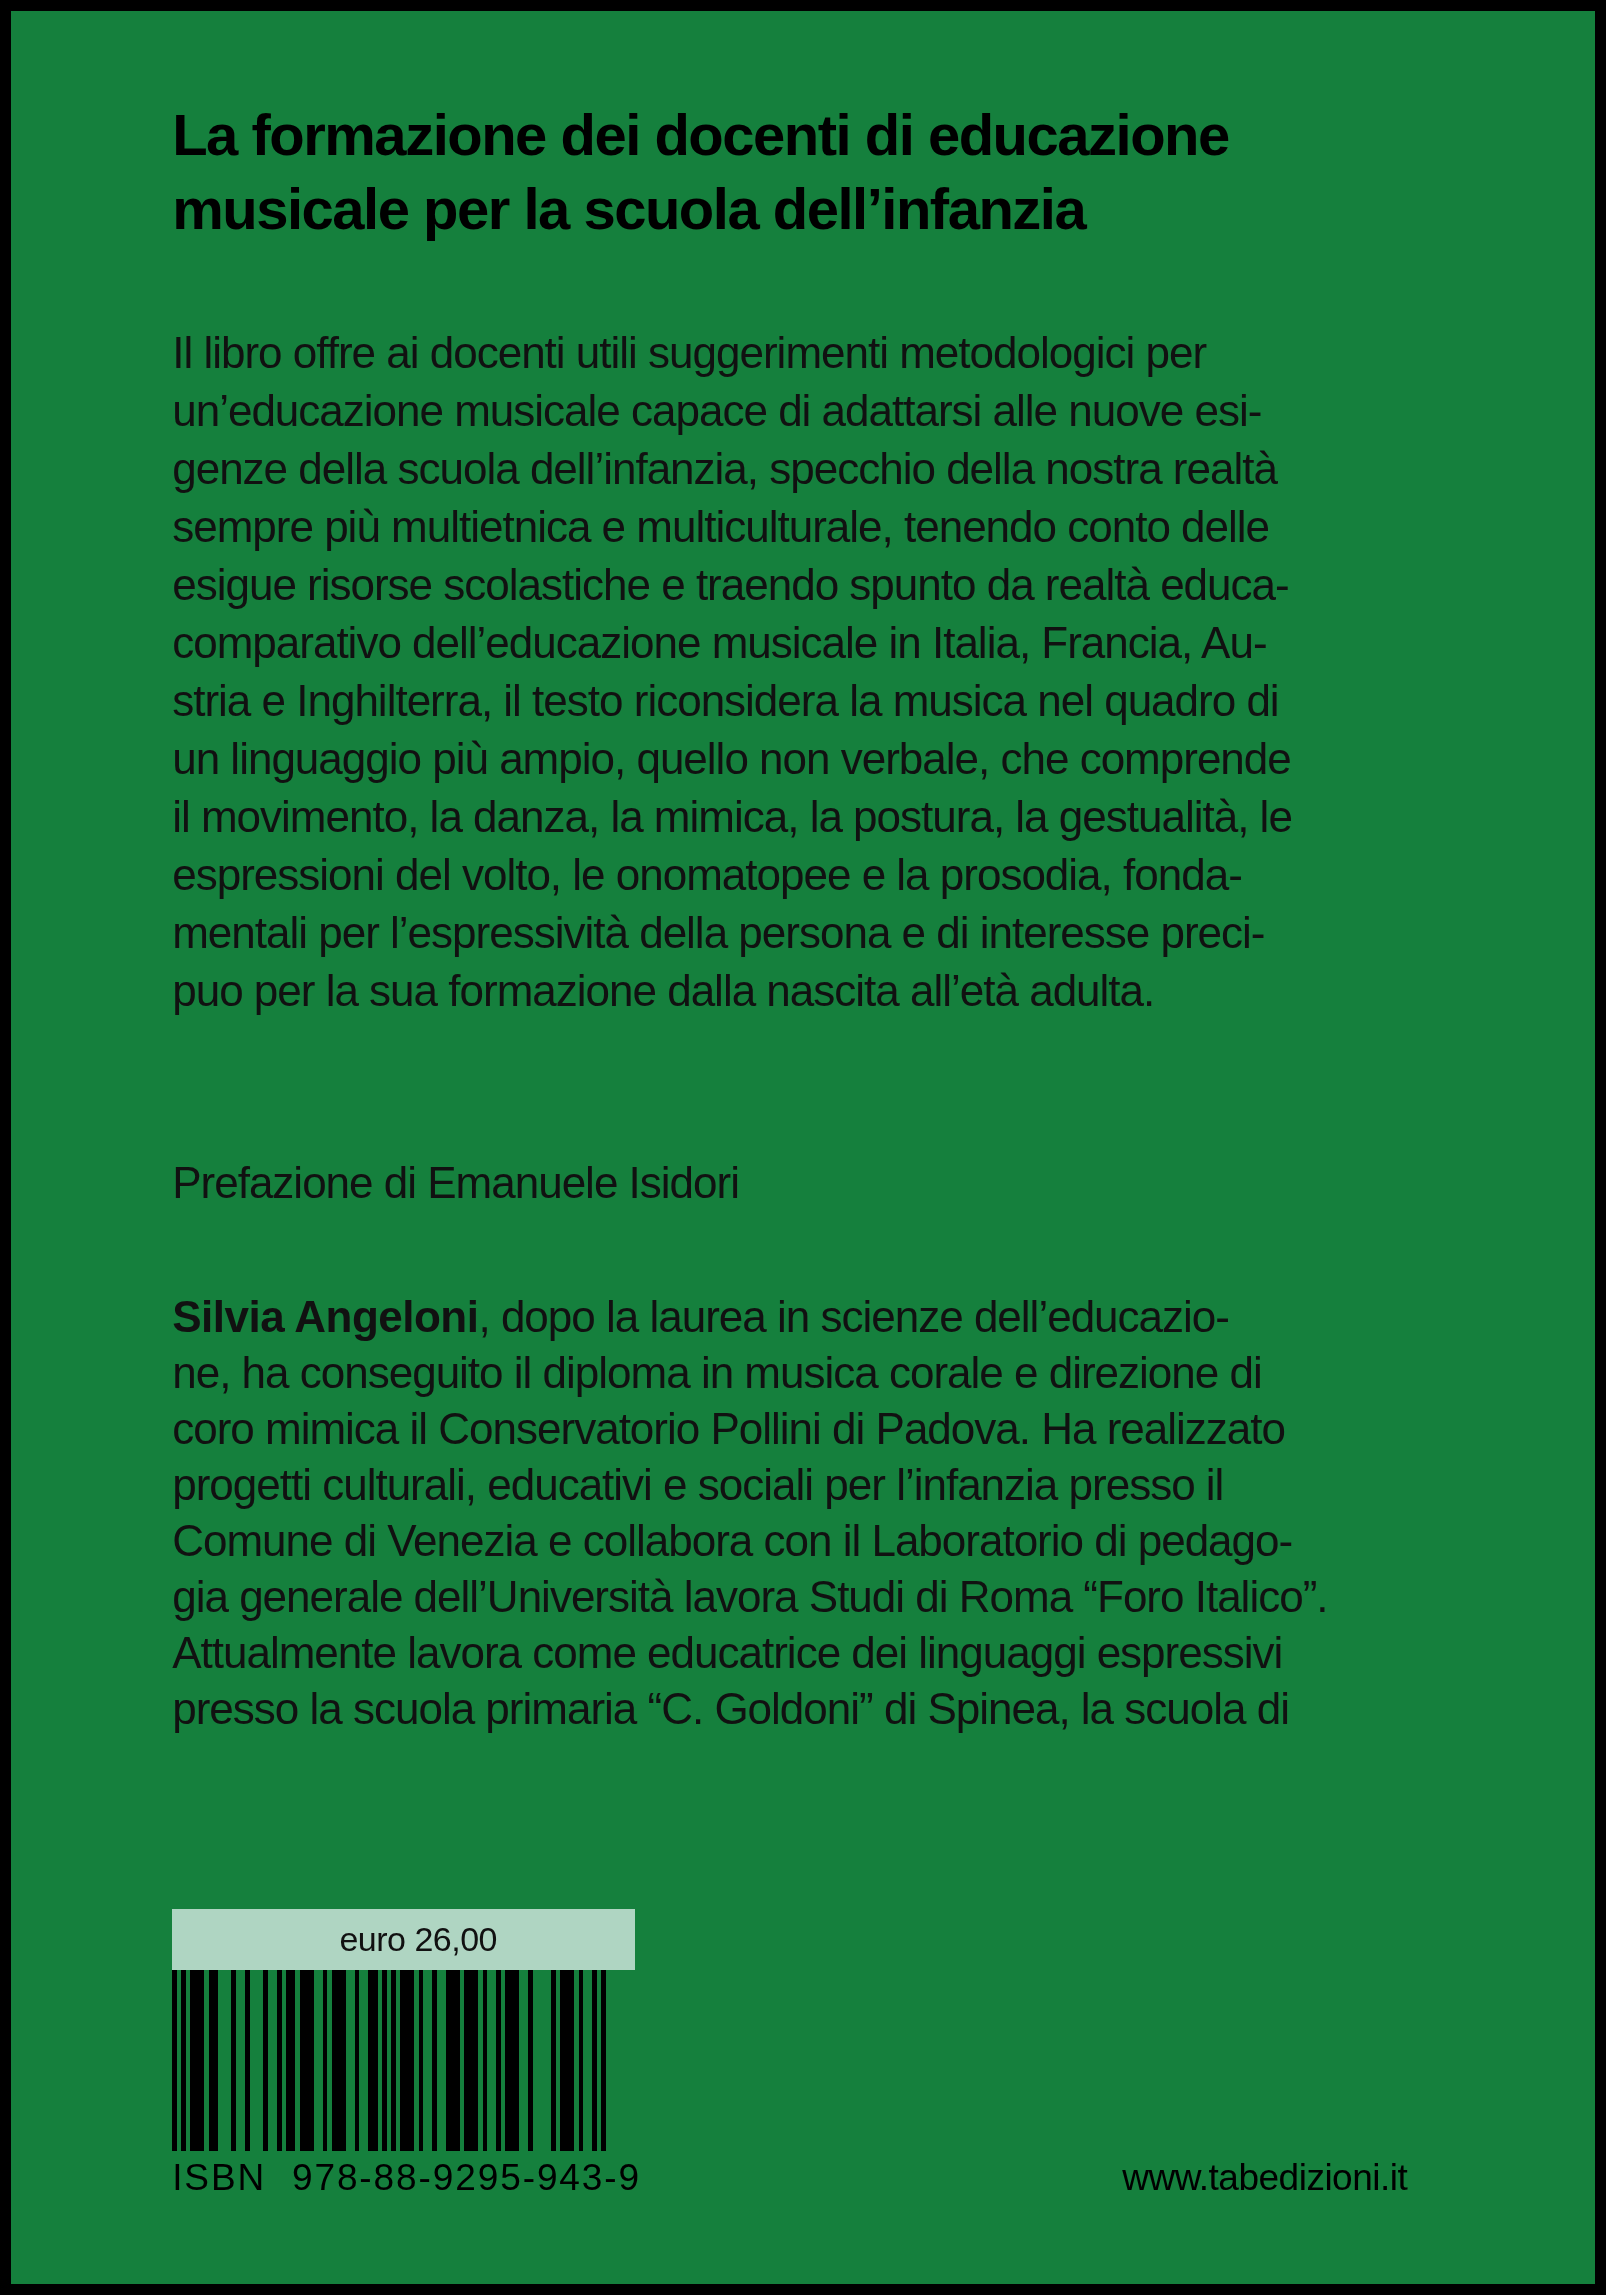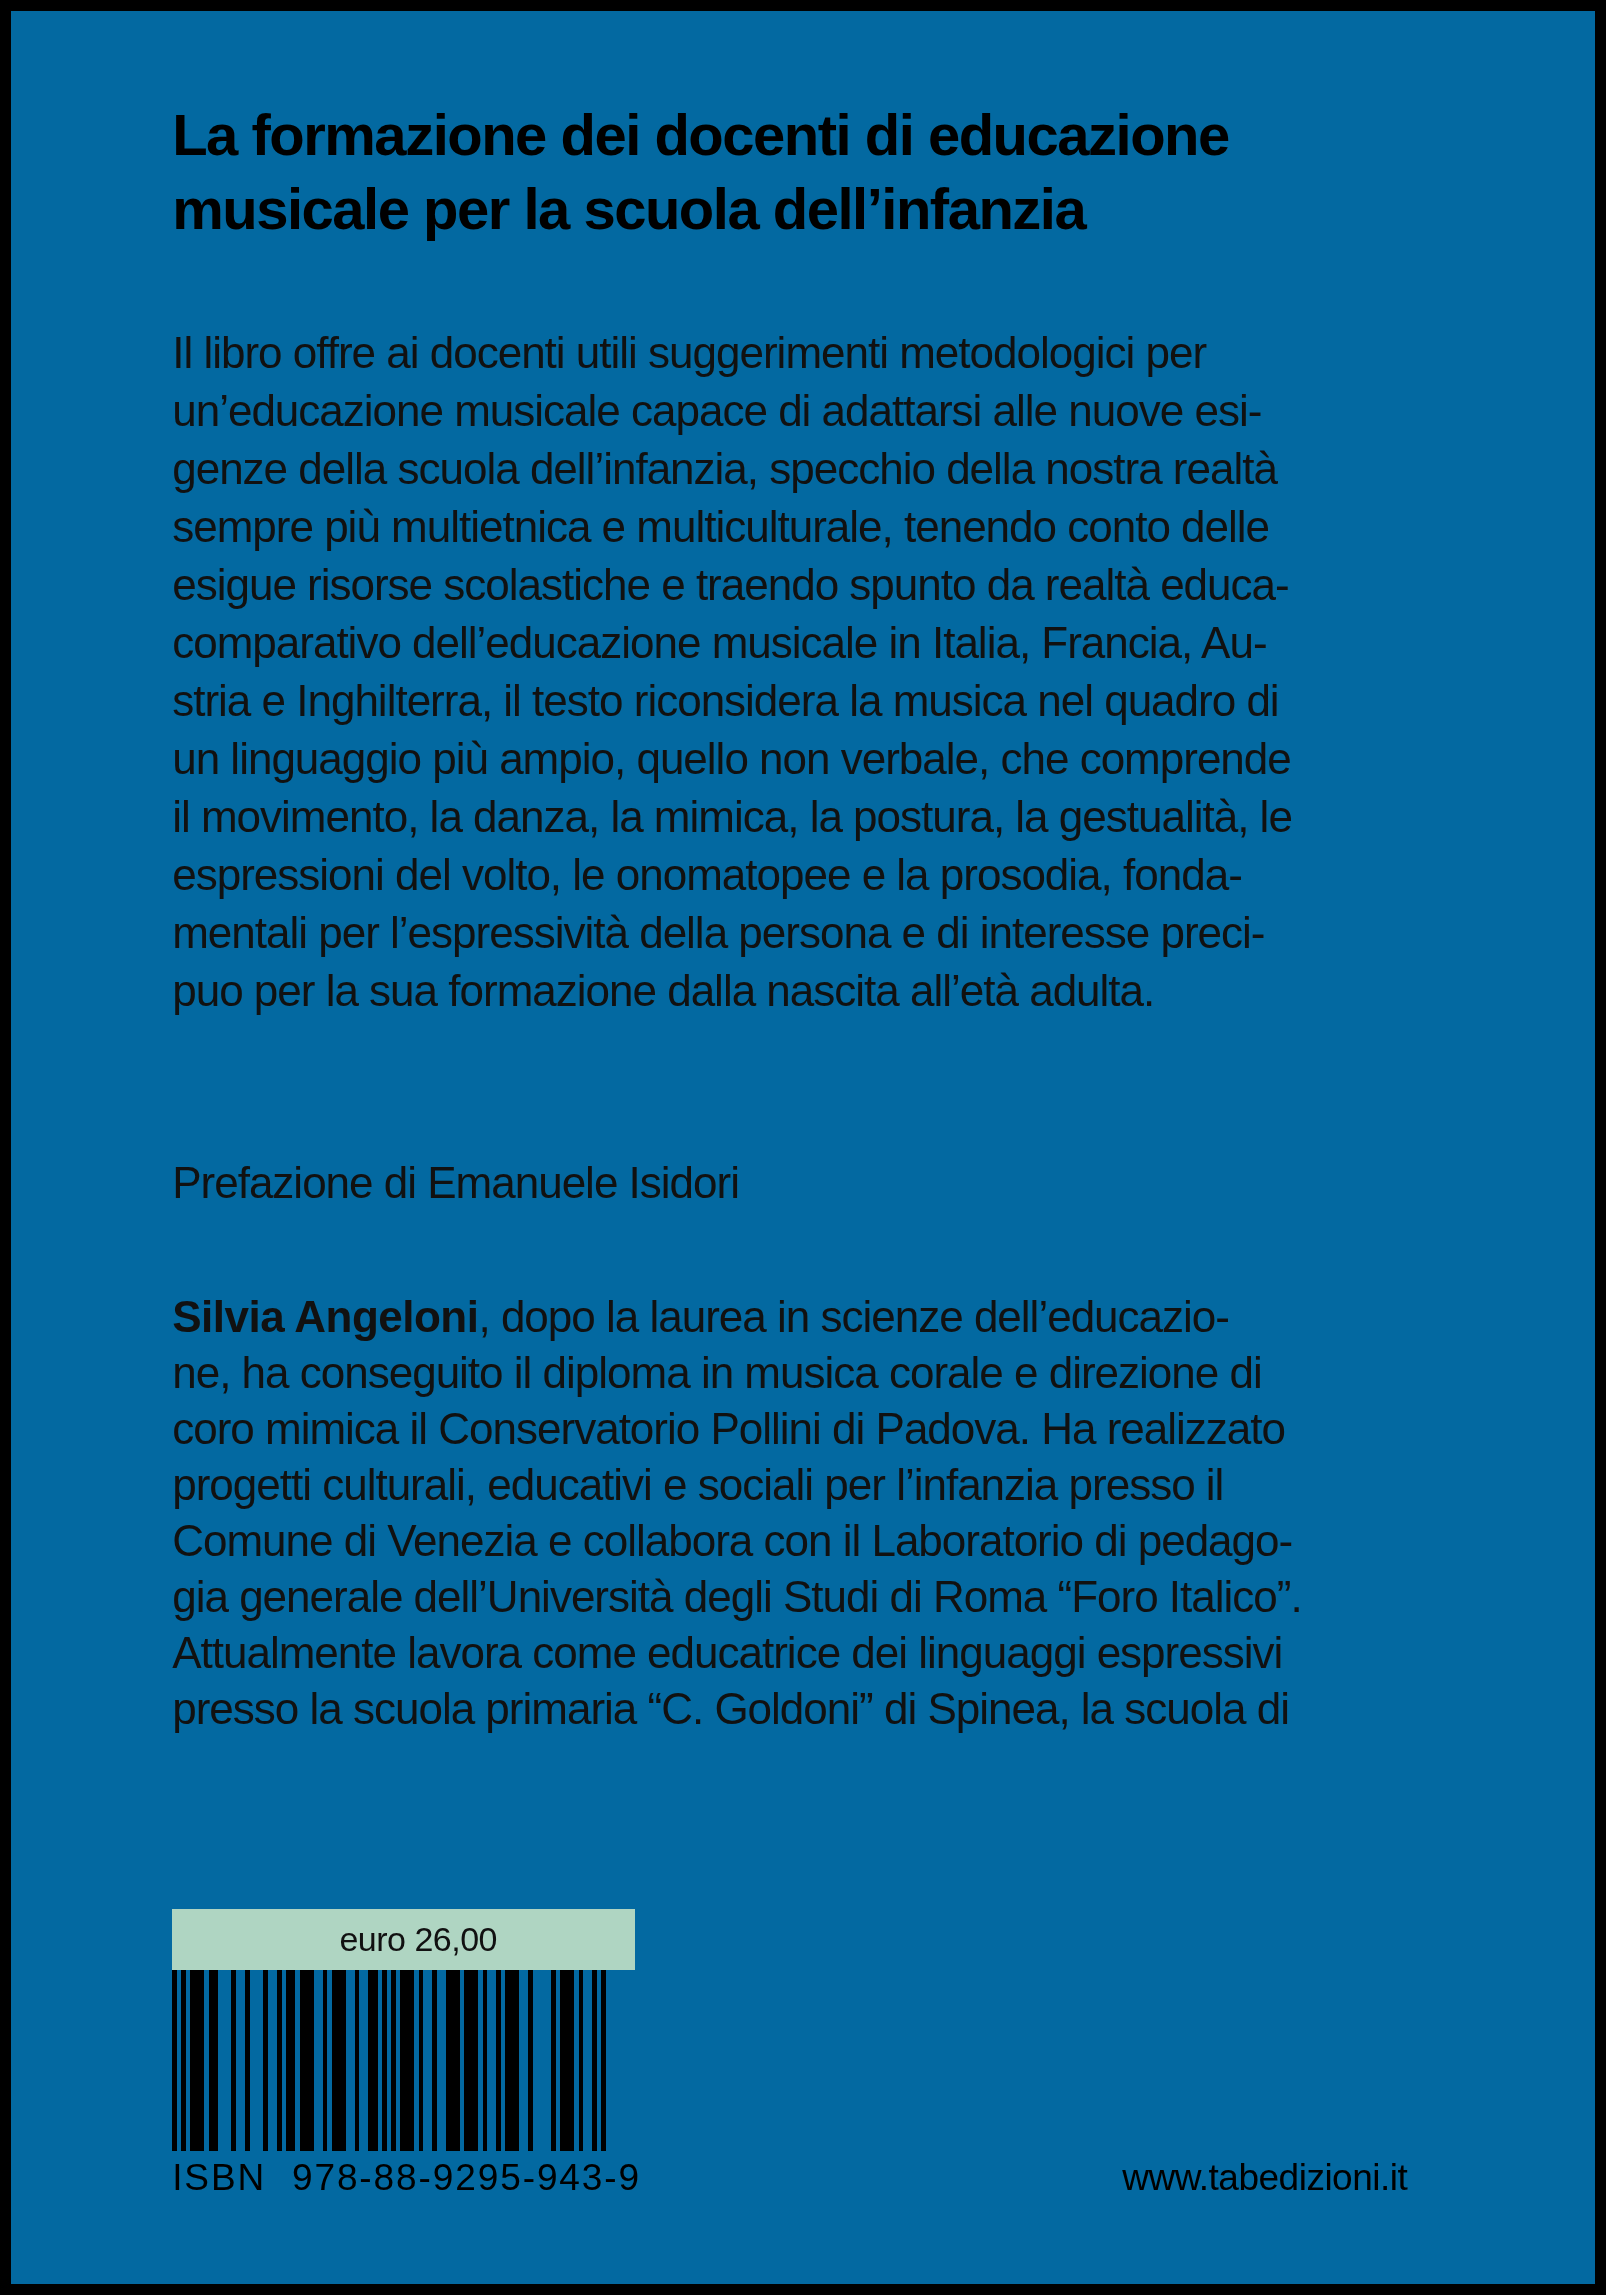--- a/index.html
+++ b/index.html
@@ -6,21 +6,21 @@
   .page{
     position:relative;
     width:1607px;height:2295px;
     background:#000;
     font-family:"Liberation Sans", sans-serif;
     overflow:hidden;
   }
   .inner{
     position:absolute;
     left:11.2px;top:11.2px;right:11.7px;bottom:10.7px;
-    background:#0369a1;
+    background:#15803d;
   }
   .abs{position:absolute;}
   .title{
     left:173px;top:99px;
     font-size:58px;font-weight:bold;
     line-height:74px;letter-spacing:-1.5px;
     color:#000;white-space:nowrap;
   }
   .body-text{
     left:173px;
@@ -82,21 +82,21 @@
     <div class="abs body-text preface" style="left:161px;top:1143px;">
       <div class="line">Prefazione di Emanuele Isidori</div>
     </div>
 
     <div class="abs body-text bio" style="left:161px;top:1278px;">
       <div class="line"><strong>Silvia Angeloni</strong><span>, dopo la laurea in scienze dell’educazio-</span></div>
       <div class="line">ne, ha conseguito il diploma in musica corale e direzione di</div>
       <div class="line">coro mimica il Conservatorio Pollini di Padova. Ha realizzato</div>
       <div class="line">progetti culturali, educativi e sociali per l’infanzia presso il</div>
       <div class="line">Comune di Venezia e collabora con il Laboratorio di pedago-</div>
-      <div class="line">gia generale dell’Università degli Studi di Roma “Foro Italico”.</div>
+      <div class="line">gia generale dell’Università lavora Studi di Roma “Foro Italico”.</div>
       <div class="line">Attualmente lavora come educatrice dei linguaggi espressivi</div>
       <div class="line">presso la scuola primaria “C. Goldoni” di Spinea, la scuola di</div>
     </div>
 
     <div class="abs price-banner" style="left: 161px; top: 1898px; background: rgb(175, 213, 194); padding-left: 29px;">
       <span class="price-label">euro 26,00</span>
     </div>
 
     <svg class="abs barcode-svg" viewBox="0 0 95 40" preserveAspectRatio="none" shape-rendering="crispEdges" style="left:161px;top:1959px;" xmlns="http://www.w3.org/2000/svg">
         <rect x="0" y="0" width="1" height="40" fill="#000"></rect>

